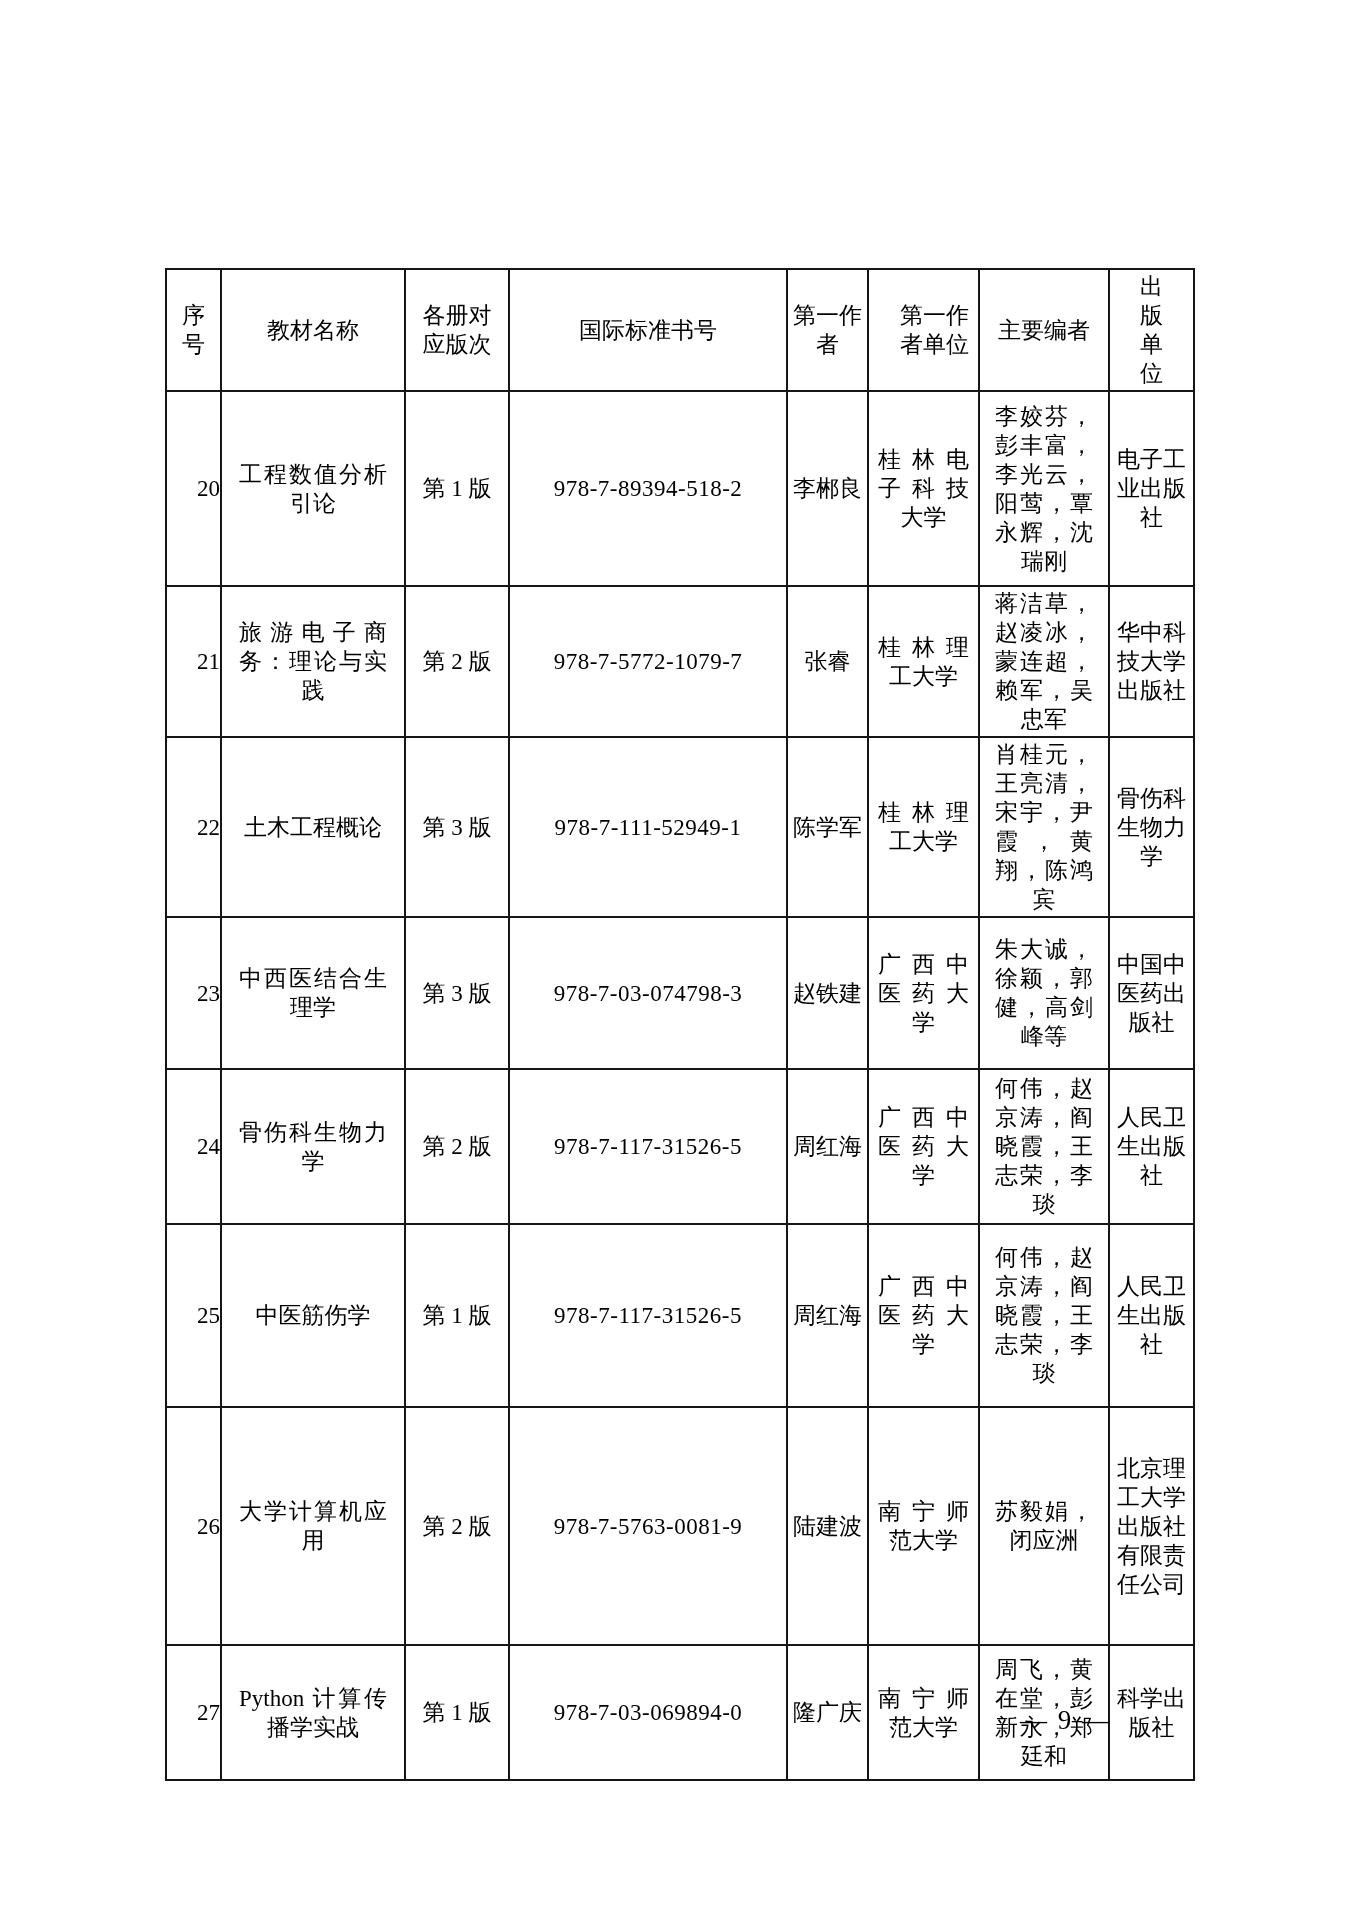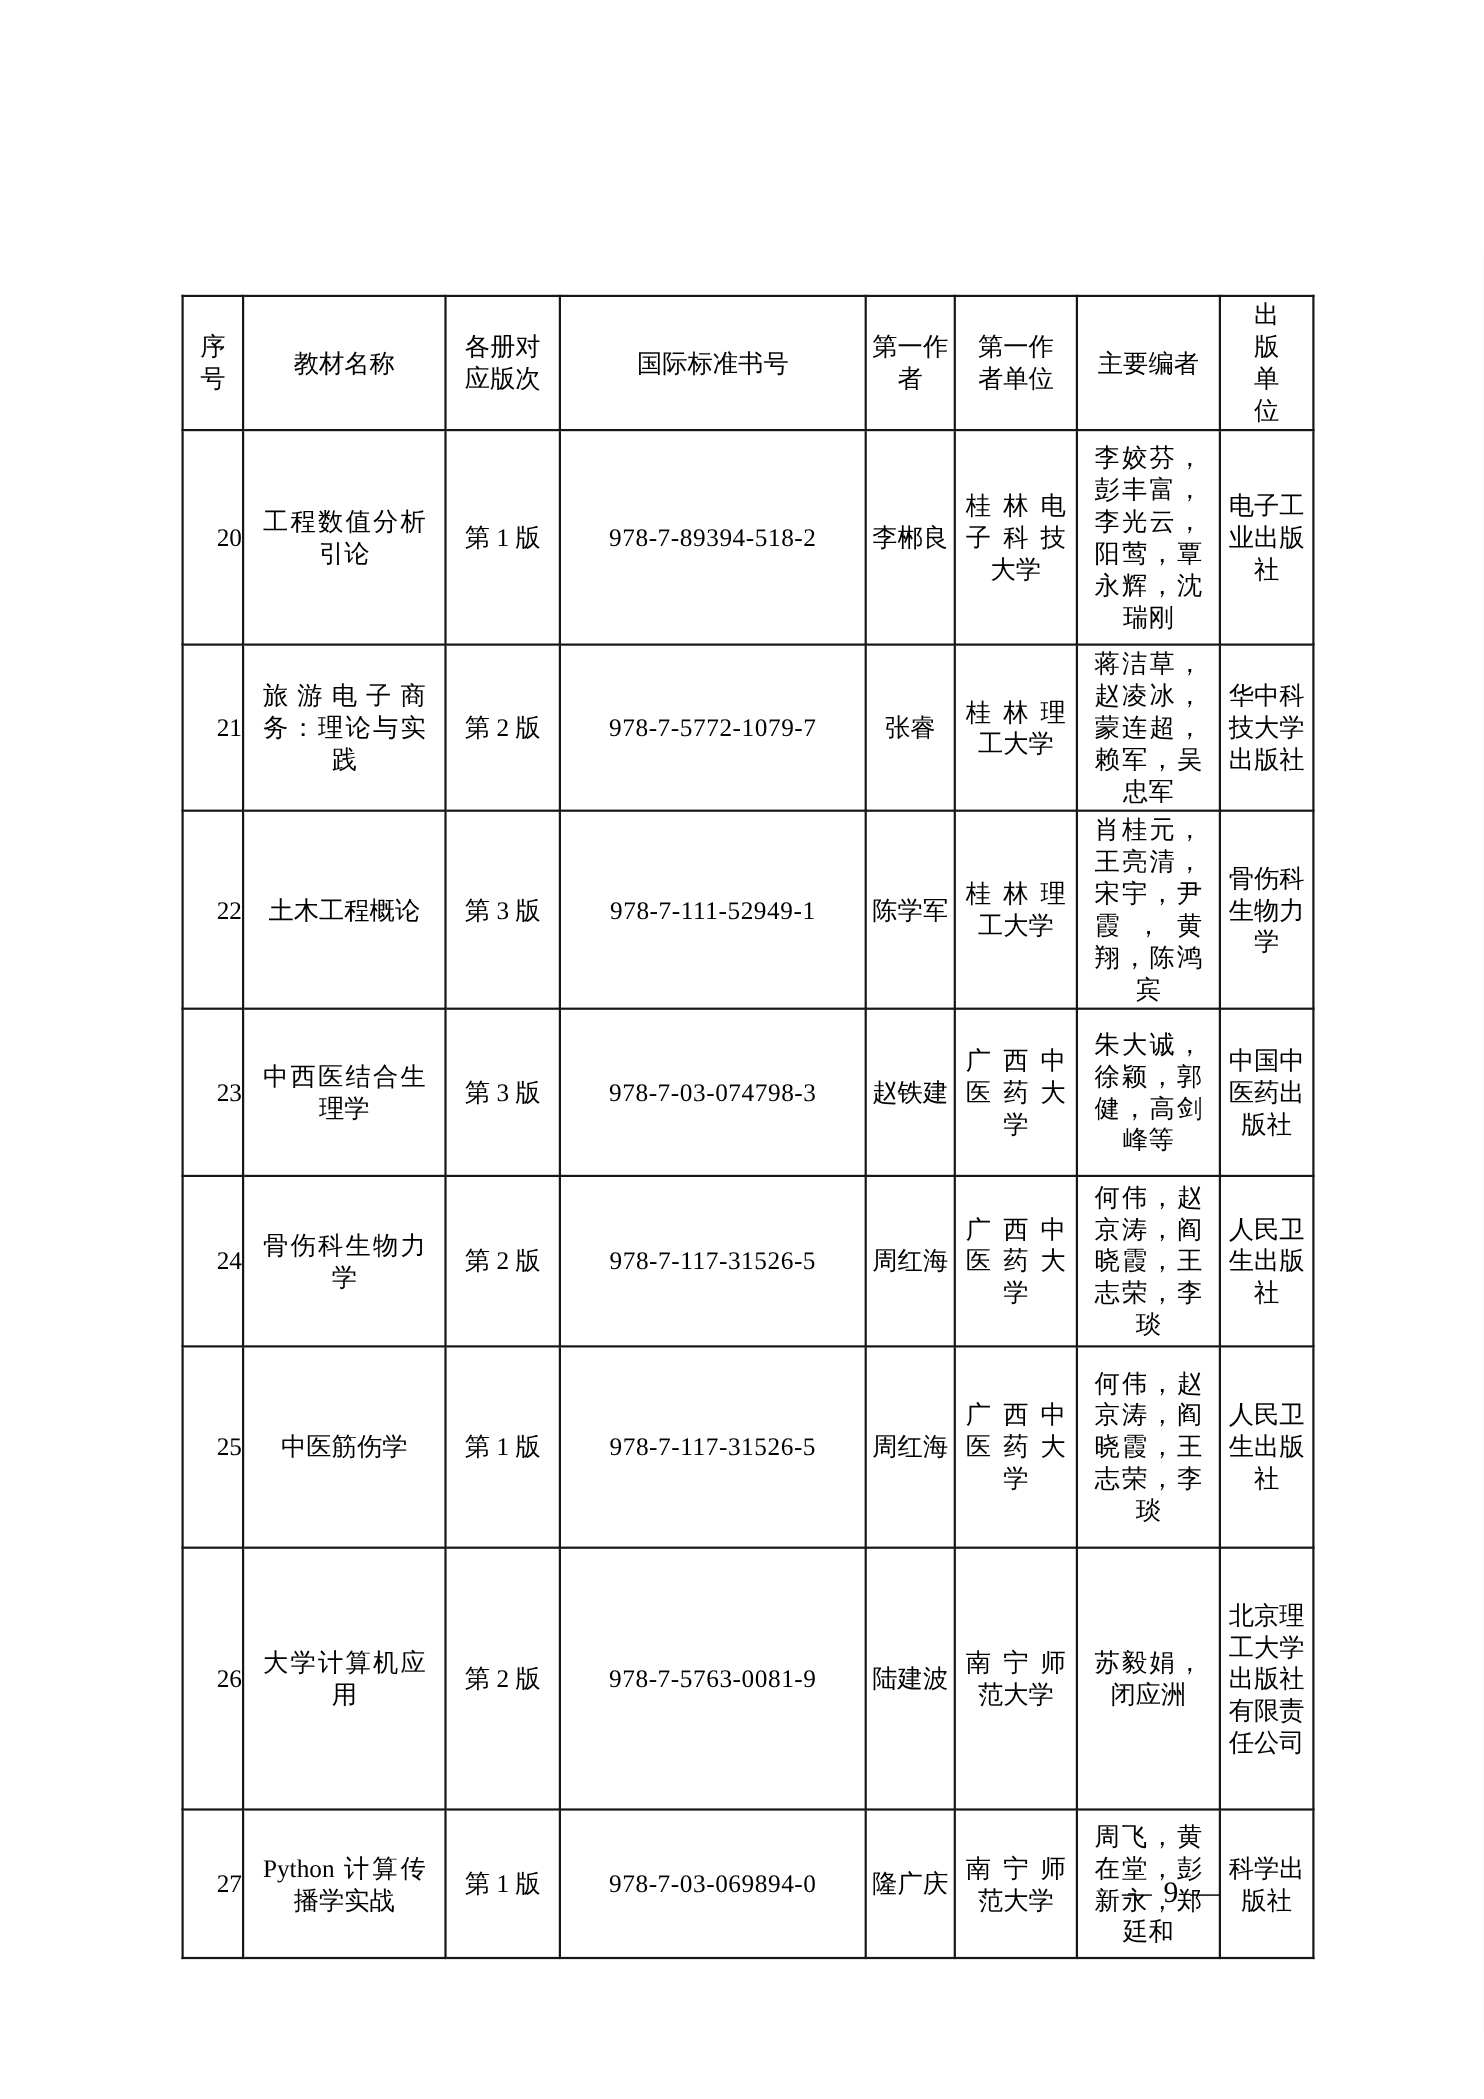--- a/index.html
+++ b/index.html
@@ -34,21 +34,21 @@
   tbody tr.r2{height:153px;}
   tbody tr.r3{height:152px;}
   tbody tr.r4{height:155px;}
   tbody tr.r5{height:183px;}
   tbody tr.r6{height:238px;}
   tbody tr.r7{height:135px;}
   .book-table th{text-align:center;padding:2px 6px;}
   th.h-no{padding:2px 4px;}
   th.h-edition{padding:2px 9px;}
   th.h-author{padding:20px 4px;}
-  th.h-affil{padding:2px 9px;}
+  th.h-affil{padding:2px 9px;text-align:right;}
   th.h-pub{padding:2px 23px;margin-left:36px;}
   td.c-no{text-align:right;}
   td.c-title{
     text-align:justify;text-align-last:center;text-justify:inter-character;
     padding:2px 17px;
   }
   td.c-edition{text-align:center;}
   td.c-isbn{text-align:center;letter-spacing:0.5px;border-radius:19px;}
   td.c-author{text-align:center;padding:2px 4px;}
   td.c-affil{

